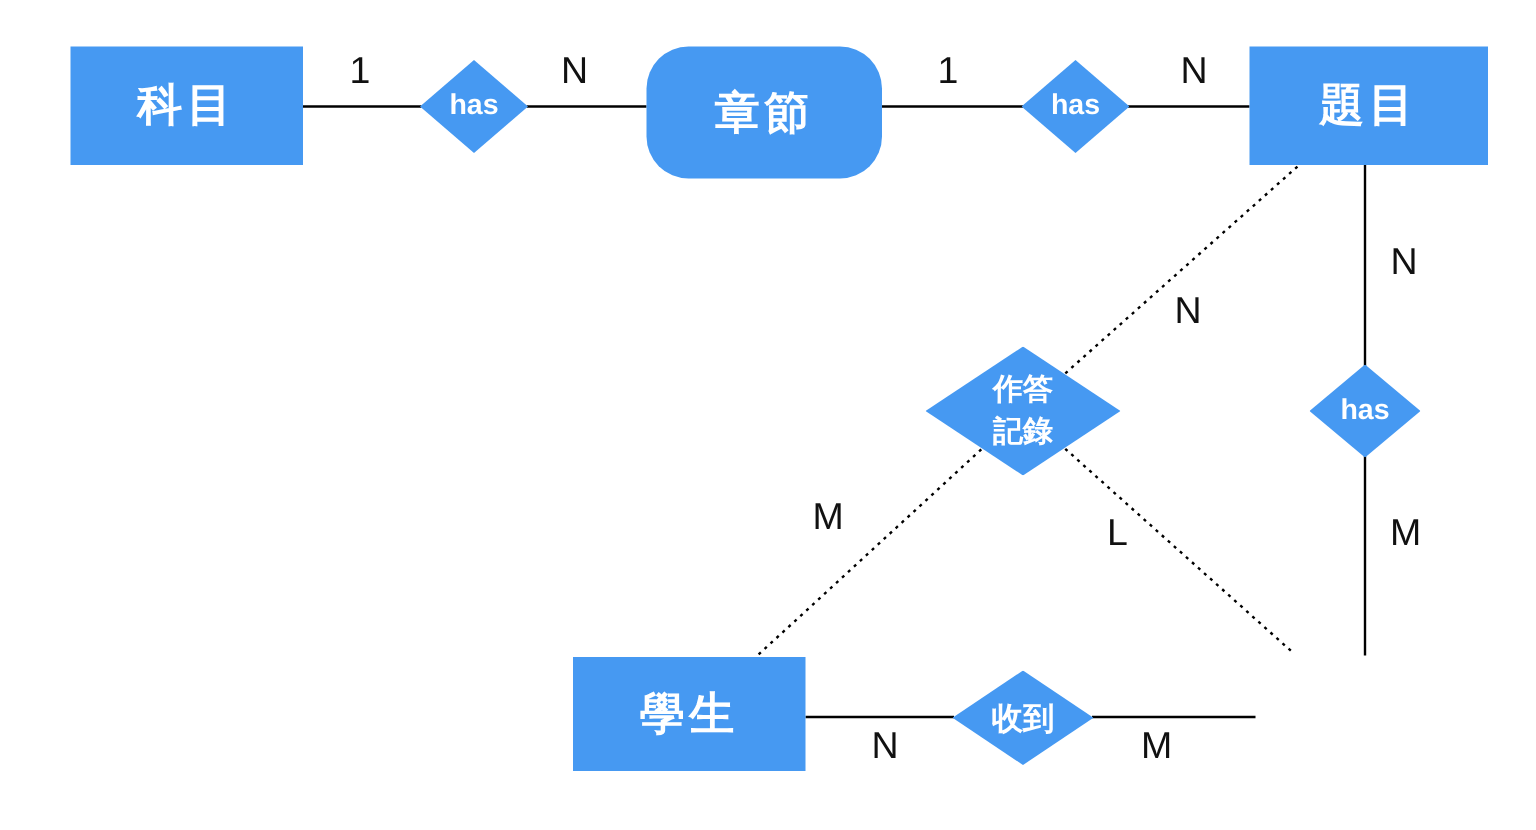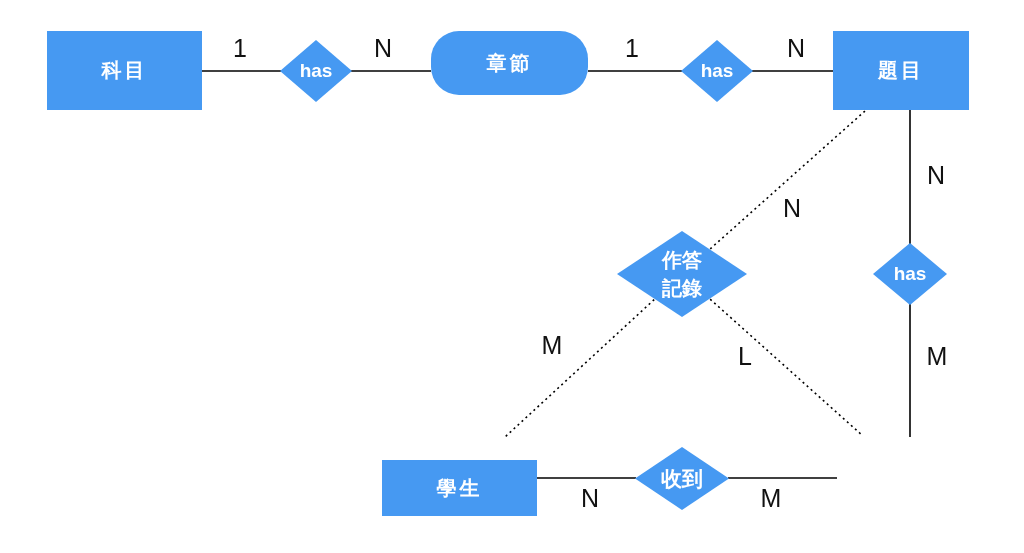--- a/index.html
+++ b/index.html
@@ -19,21 +19,21 @@
   line.solid  { stroke: var(--edge-color, #000); stroke-width: 1.6; }
   line.dotted { stroke: var(--edge-color, #000); stroke-width: 1.6; stroke-dasharray: 2 3.4; }
   .entity {
     position: absolute;
     background: var(--node-fill, #4699F2);
     color: var(--node-text, #fff);
     display: flex;
     align-items: center;
     justify-content: center;
     font-weight: bold;
-    font-size: 20px;
+    font-size: 30px;
     letter-spacing: 3px;
   }
   .diamond {
     position: absolute;
     background: var(--node-fill, #4699F2);
     clip-path: polygon(50% 0, 100% 50%, 50% 100%, 0 50%);
     color: var(--node-text, #fff);
     display: flex;
     flex-direction: column;
     align-items: center;
@@ -70,27 +70,27 @@
     <line class="solid" x1="752" y1="71" x2="833" y2="71"></line>
     <line class="solid" x1="910" y1="110" x2="910" y2="244"></line>
     <line class="solid" x1="910" y1="304" x2="910" y2="437"></line>
     <line class="solid" x1="537" y1="478" x2="636" y2="478"></line>
     <line class="solid" x1="728" y1="478" x2="837" y2="478"></line>
   </svg>
 
   <div class="entity" style="left:47px;  top:31px;  width:155px; height:79px;">
     <span>科目</span>
   </div>
-  <div class="entity" style="left:431px; top:31px;  width:157px; height:64px;border-radius:28px;">
+  <div class="entity" style="left:431px; top:31px;  width:157px; height:88px;border-radius:28px;">
     <span>章節</span>
   </div>
-  <div class="entity" style="left:833px; top:31px;  width:136px; height:79px;">
+  <div class="entity" style="left:833px; top:31px;  width:159px; height:79px;">
     <span>題目</span>
   </div>
-  <div class="entity" style="left:382px; top:460px; width:155px; height:56px;">
+  <div class="entity" style="left:382px; top:438px; width:155px; height:76px;">
     <span>學生</span>
   </div>
 
   <div class="diamond rel-en" style="left:280px; top:40px;  width:72px;  height:62px;">
     <span>has</span>
   </div>
   <div class="diamond rel-en" style="left:681px; top:40px;  width:72px;  height:62px;">
     <span>has</span>
   </div>
   <div class="diamond rel-en" style="left:873px; top:243px; width:74px;  height:62px;">

